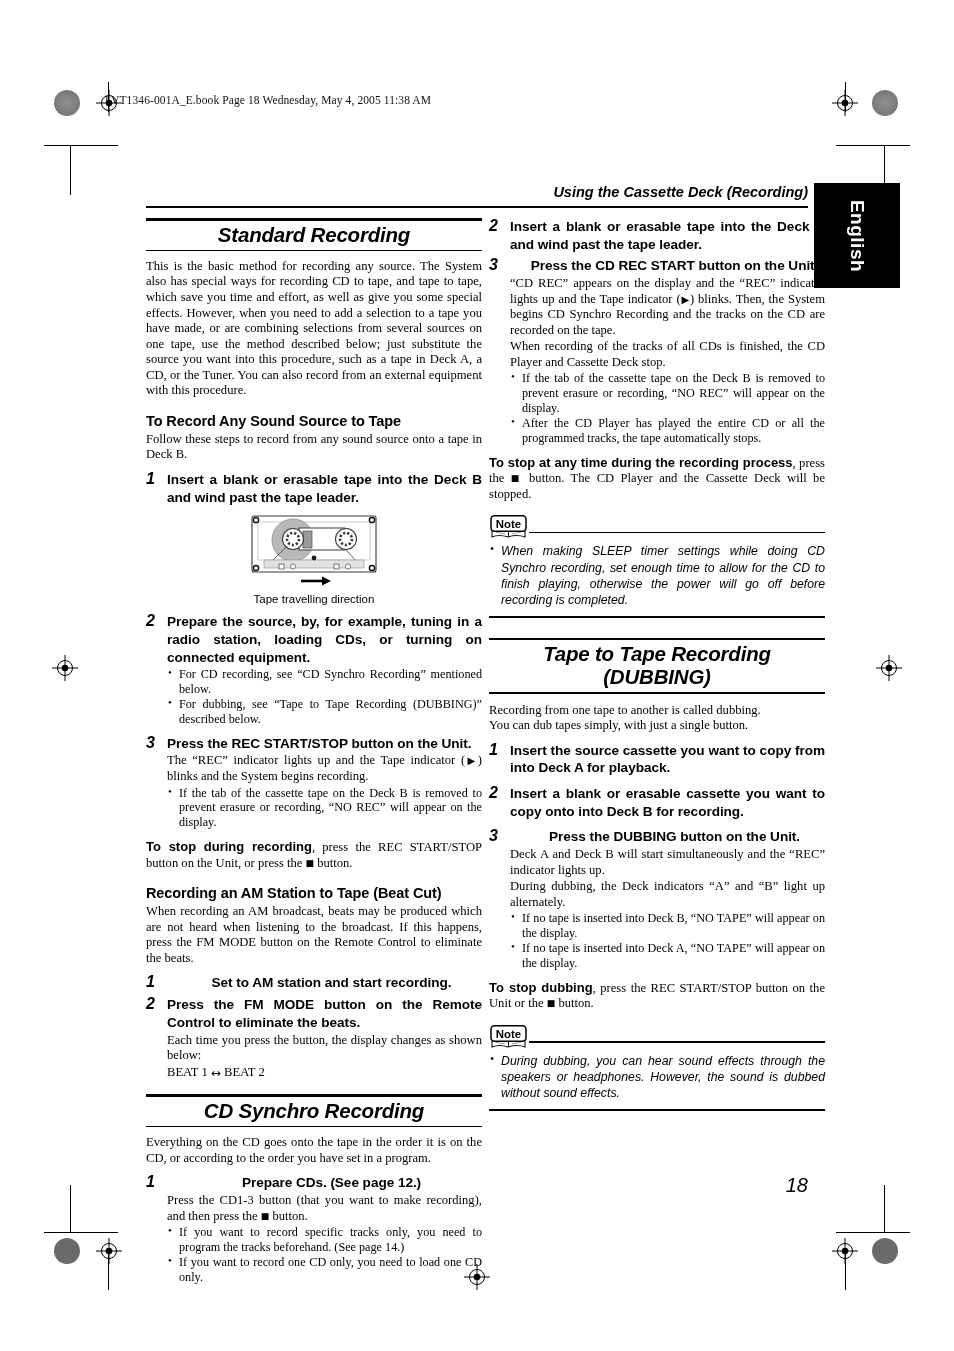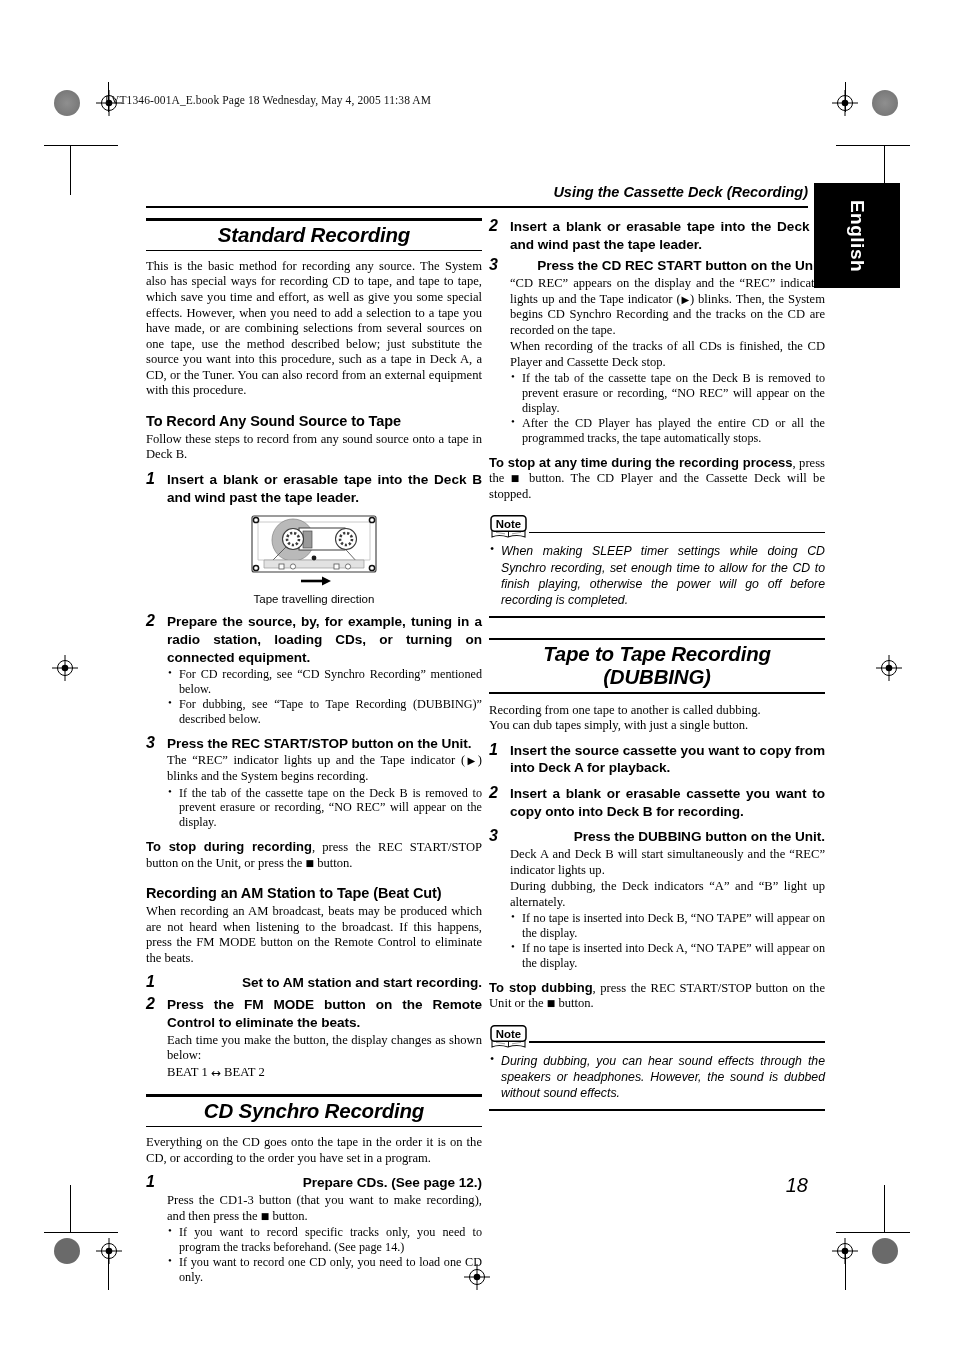--- a/index.html
+++ b/index.html
@@ -78,21 +78,21 @@
   .step .num{
     position:absolute;left:0;top:-1px;
     font-family:"Liberation Sans", sans-serif;
     font-weight:bold;font-style:italic;font-size:16px;color:#000;
   }
   .step .stitle{
     font-family:"Liberation Sans", sans-serif;
     font-weight:bold;font-size:13.6px;line-height:1.3;
     text-align:justify;color:#000;letter-spacing:-.05px;
   }
-  .step .stitle.nj{text-align:right;padding-left:14px;}
+  .step .stitle.nj{text-align:center;padding-left:14px;}
   .step .sbody{
     font-family:"Liberation Serif", serif;
     font-size:12.6px;line-height:1.235;text-align:justify;
     margin-top:1px;color:#000;
   }
 
   
   ul.bul{list-style:none;margin:1px 0 0 0;padding:0;}
   ul.bul li{
     position:relative;padding-left:12px;
@@ -319,21 +319,21 @@
     <p class="body">When recording an AM broadcast, beats may be produced which are not heard when listening to the broadcast. If this happens, press the FM MODE button on the Remote Control to eliminate the beats.</p>
 
     <div class="step">
       <span class="num">1</span>
       <div class="stitle nj">Set to AM station and start recording.</div>
     </div>
 
     <div class="step" style="margin-top:4px;">
       <span class="num">2</span>
       <div class="stitle">Press the FM MODE button on the Remote Control to eliminate the beats.</div>
-      <div class="sbody">Each time you make the button, the display changes as shown below:</div>
+      <div class="sbody">Each time you press the button, the display changes as shown below:</div>
       <div class="sbody" style="text-align:left;"><span>BEAT 1</span> <span class="lr">↔</span> <span>BEAT 2</span></div>
     </div>
 
     <div class="sect-rule-top" style="margin-top:14px;"></div>
     <h1 class="sect">CD Synchro Recording</h1>
     <div class="sect-rule-bot"></div>
 
     <p class="body" style="margin-top:8px;">Everything on the CD goes onto the tape in the order it is on the CD, or according to the order you have set in a program.</p>
 
     <div class="step">

